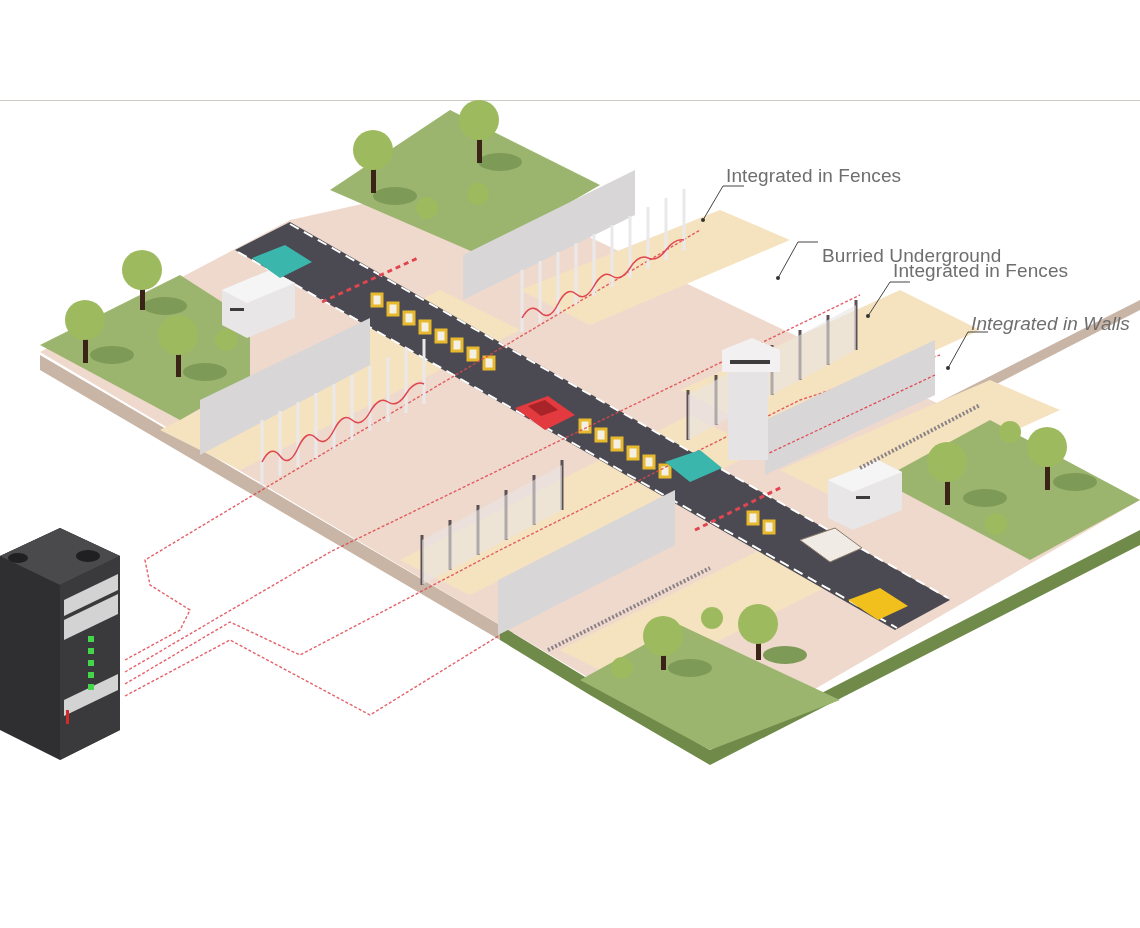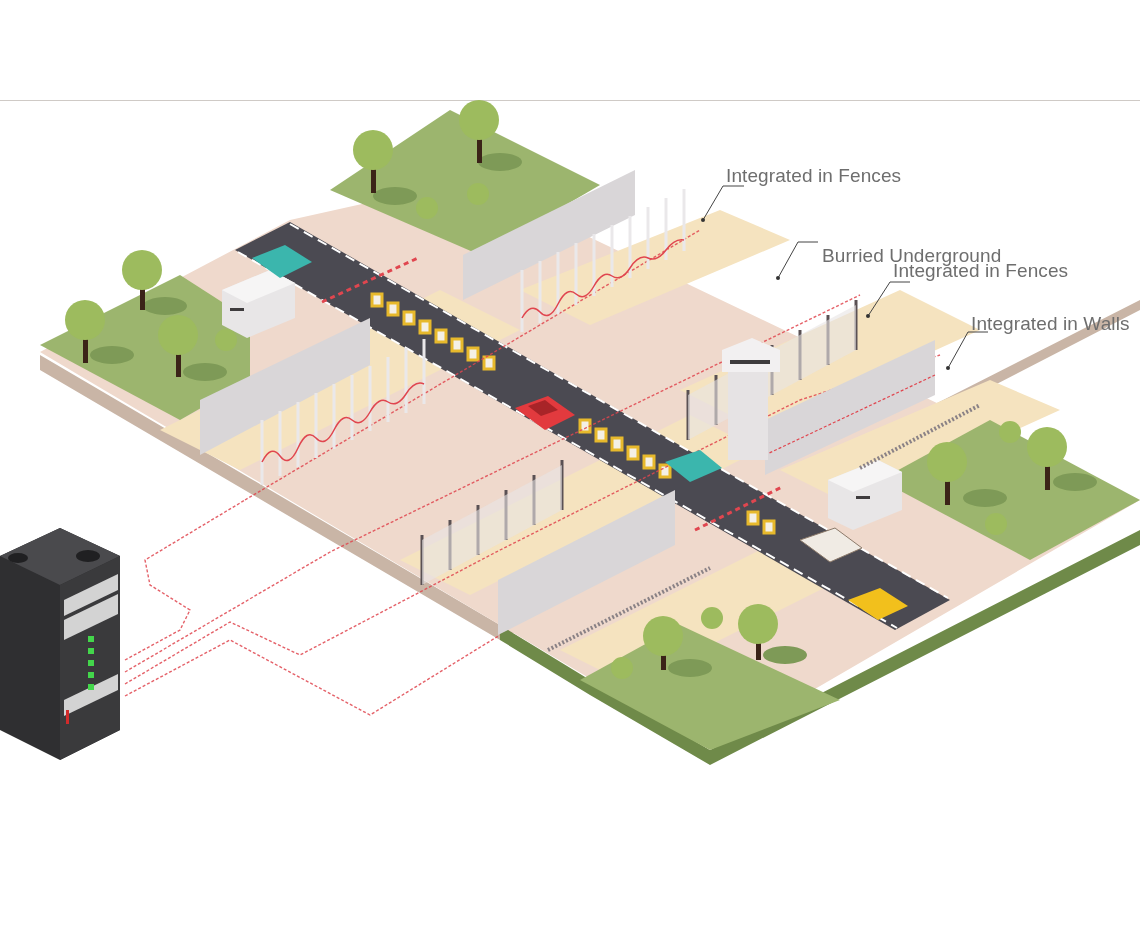--- a/index.html
+++ b/index.html
@@ -241,13 +241,13 @@
     <circle cx="703" cy="220" r="2"></circle>
       <circle cx="778" cy="278" r="2"></circle>
     <circle cx="868" cy="316" r="2"></circle>
       <circle cx="948" cy="368" r="2"></circle>
   </g>
 </svg>
 
 <div class="label" style="left:726px;top:165px;">Integrated in Fences</div>
 <div class="label" style="left:822px;top:221px;margin-top:24px;">Burried Underground</div>
 <div class="label" style="left:893px;top:260px;">Integrated in Fences</div>
-<div class="label" style="left:971px;top:313px;">Integrated in Walls</div>
+<div class="label" style="left:971px;top:313px;font-style:italic;">Integrated in Walls</div>
 
 </body></html>

